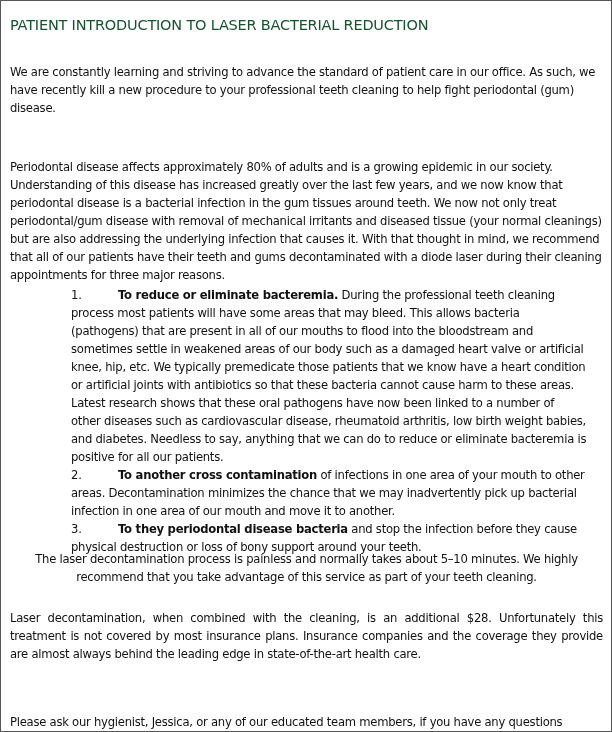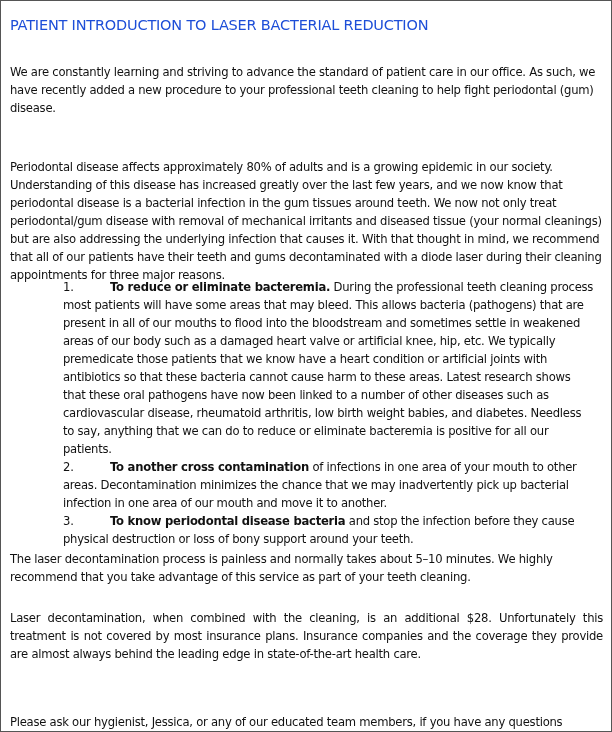--- a/index.html
+++ b/index.html
@@ -28,69 +28,69 @@
     }
     .title {
       position: absolute;
       left: 9px;
       top: 14px;
       font-size: 14.5px;
       line-height: 20px;
       letter-spacing: -0.2px;
       margin: 0;
       font-weight: normal;
-      color: #1d4ed8;
+      color: #14532d;
       white-space: nowrap;
     }
     .para {
       position: absolute;
       left: 9px;
       right: 8px;
       margin: 0;
     }
     .p1 { top: 62px; }
     .p2 { top: 157px; }
     .list {
       position: absolute;
       left: 54px;
       right: 8px;
       top: 269px;
-      margin: 8px;
+      margin: 16px;
       padding: 0;
       list-style: none;
     }
     .list li { margin: 0; padding: 0; }
     .num {
       display: inline-block;
       width: 47px;
     }
     .lead { font-weight: bold; }
-    .p3 { top: 549px; }
+    .p3 { top: 549px; text-align: center; }
     .p4 { top: 608px; text-align: justify; }
     .p5 { top: 710px; line-height: 22px; }
   </style>
 </head>
 <body>
 
 <div class="page">
   <h1 class="title">PATIENT INTRODUCTION TO LASER BACTERIAL REDUCTION</h1>
 
-  <p class="para p1">We are constantly learning and striving to advance the standard of patient care in our office.  As such, we have recently added a new procedure to your professional teeth cleaning to help fight periodontal (gum) disease.</p>
+  <p class="para p1">We are constantly learning and striving to advance the standard of patient care in our office.  As such, we have recently kill a new procedure to your professional teeth cleaning to help fight periodontal (gum) disease.</p>
 
   <p class="para p2">Periodontal disease affects approximately 80% of adults and is a growing epidemic in our society.  Understanding of this disease has increased greatly over the last few years, and we now know that periodontal disease is a bacterial infection in the gum tissues around teeth.  We now not only treat periodontal/gum disease with removal of mechanical irritants and diseased tissue (your normal cleanings) but are also addressing the underlying infection that causes it.  With that thought in mind, we recommend that all of our patients have their teeth and gums decontaminated with a diode laser during their cleaning appointments for three major reasons.</p>
 
   <ol class="list">
     <li>
       <span class="num">1.</span><span class="lead">To reduce or eliminate bacteremia.</span><span>  During the professional teeth cleaning process most patients will have some areas that may bleed. This allows bacteria (pathogens) that are present in all of our mouths to flood into the bloodstream and sometimes settle in weakened areas of our body such as a damaged heart valve or artificial knee, hip, etc.  We typically premedicate those patients that we know have a heart condition or artificial joints with antibiotics so that these bacteria cannot cause harm to these areas.  Latest research shows that these oral pathogens have now been linked to a number of other diseases such as cardiovascular disease, rheumatoid arthritis, low birth weight babies, and diabetes.  Needless to say, anything that we can do to reduce or eliminate bacteremia is positive for all our patients.</span>
     </li>
     <li>
       <span class="num">2.</span><span class="lead">To another cross contamination</span><span> of infections in one area of your mouth to other areas.  Decontamination minimizes the chance that we may inadvertently pick up bacterial infection in one area of our mouth and move it to another.</span>
     </li>
     <li>
-      <span class="num">3.</span><span class="lead">To know periodontal disease bacteria</span><span> and stop the infection before they cause physical destruction or loss of bony support around your teeth.</span>
+      <span class="num">3.</span><span class="lead">To they periodontal disease bacteria</span><span> and stop the infection before they cause physical destruction or loss of bony support around your teeth.</span>
     </li>
   </ol>
 
   <p class="para p3">The laser decontamination process is painless and normally takes about 5–10 minutes.  We highly recommend that you take advantage of this service as part of your teeth cleaning.</p>
 
   <p class="para p4">Laser decontamination, when combined with the cleaning, is an additional $28. Unfortunately this treatment is not covered by most insurance plans.  Insurance companies and the coverage they provide are almost always behind the leading edge in state-of-the-art health care.</p>
 
   <p class="para p5">Please ask our hygienist, Jessica, or any of our educated team members, if you have any questions regarding this treatment.</p>
 </div>
 

